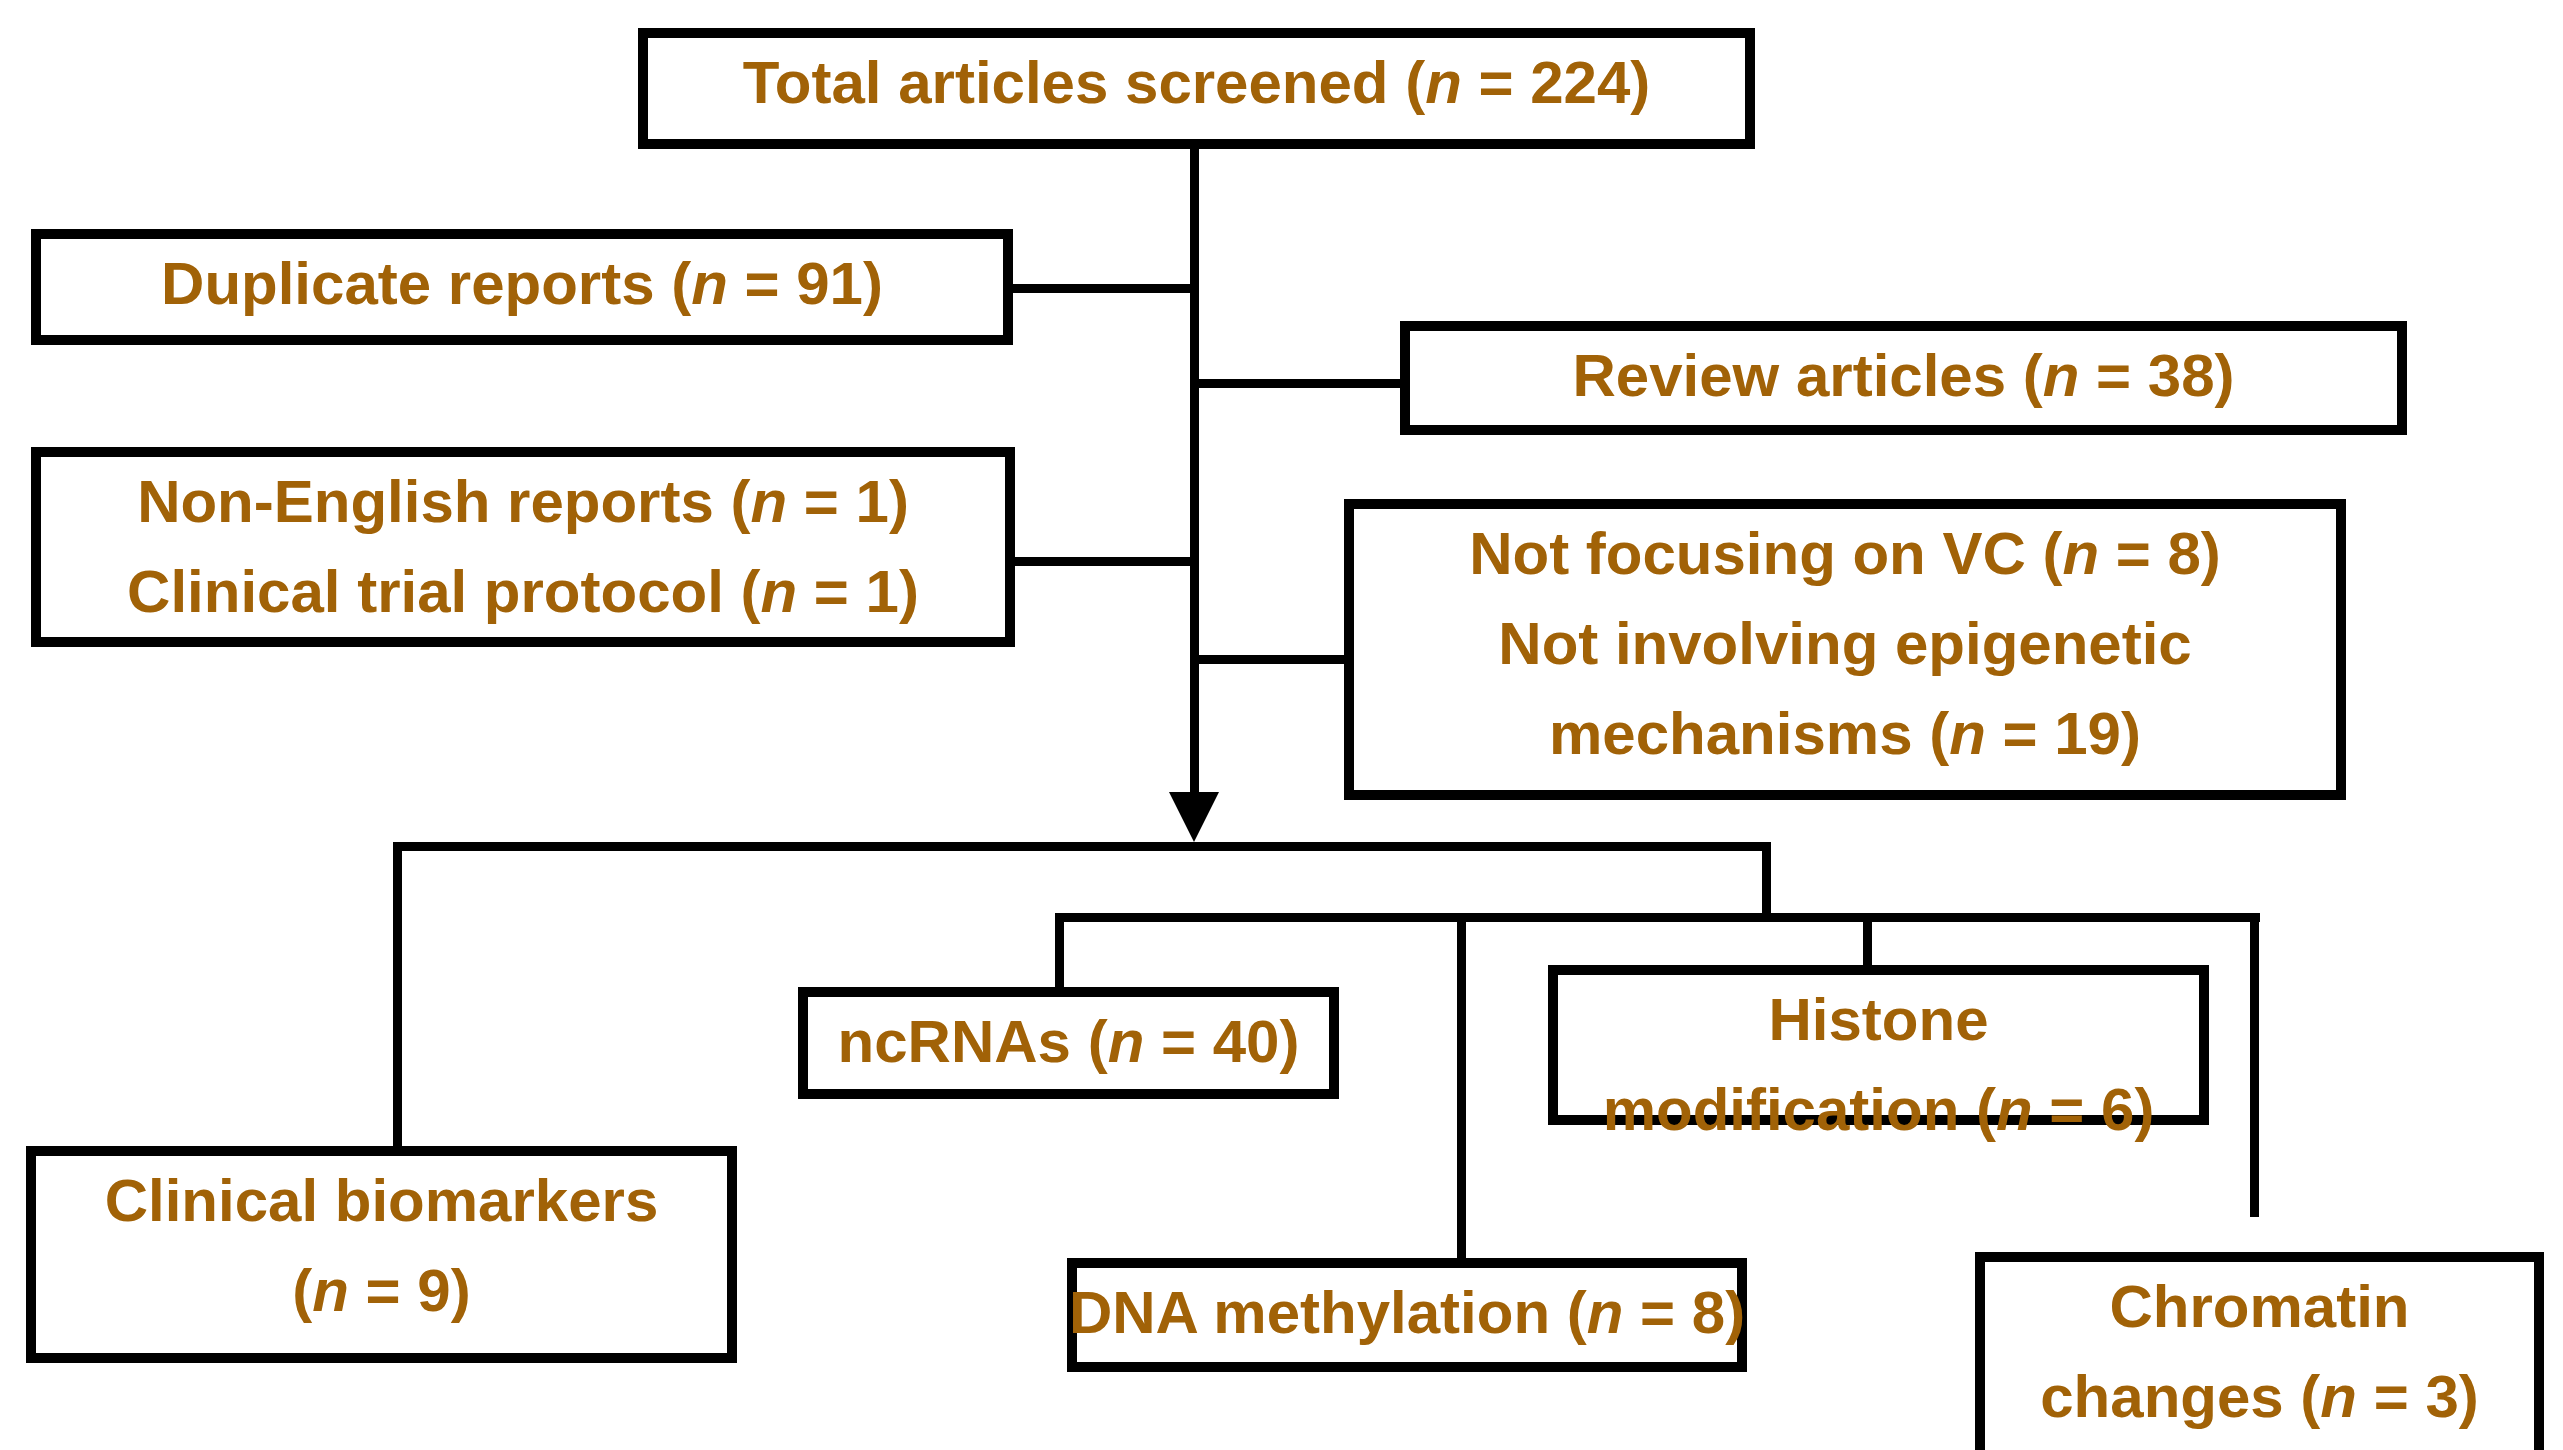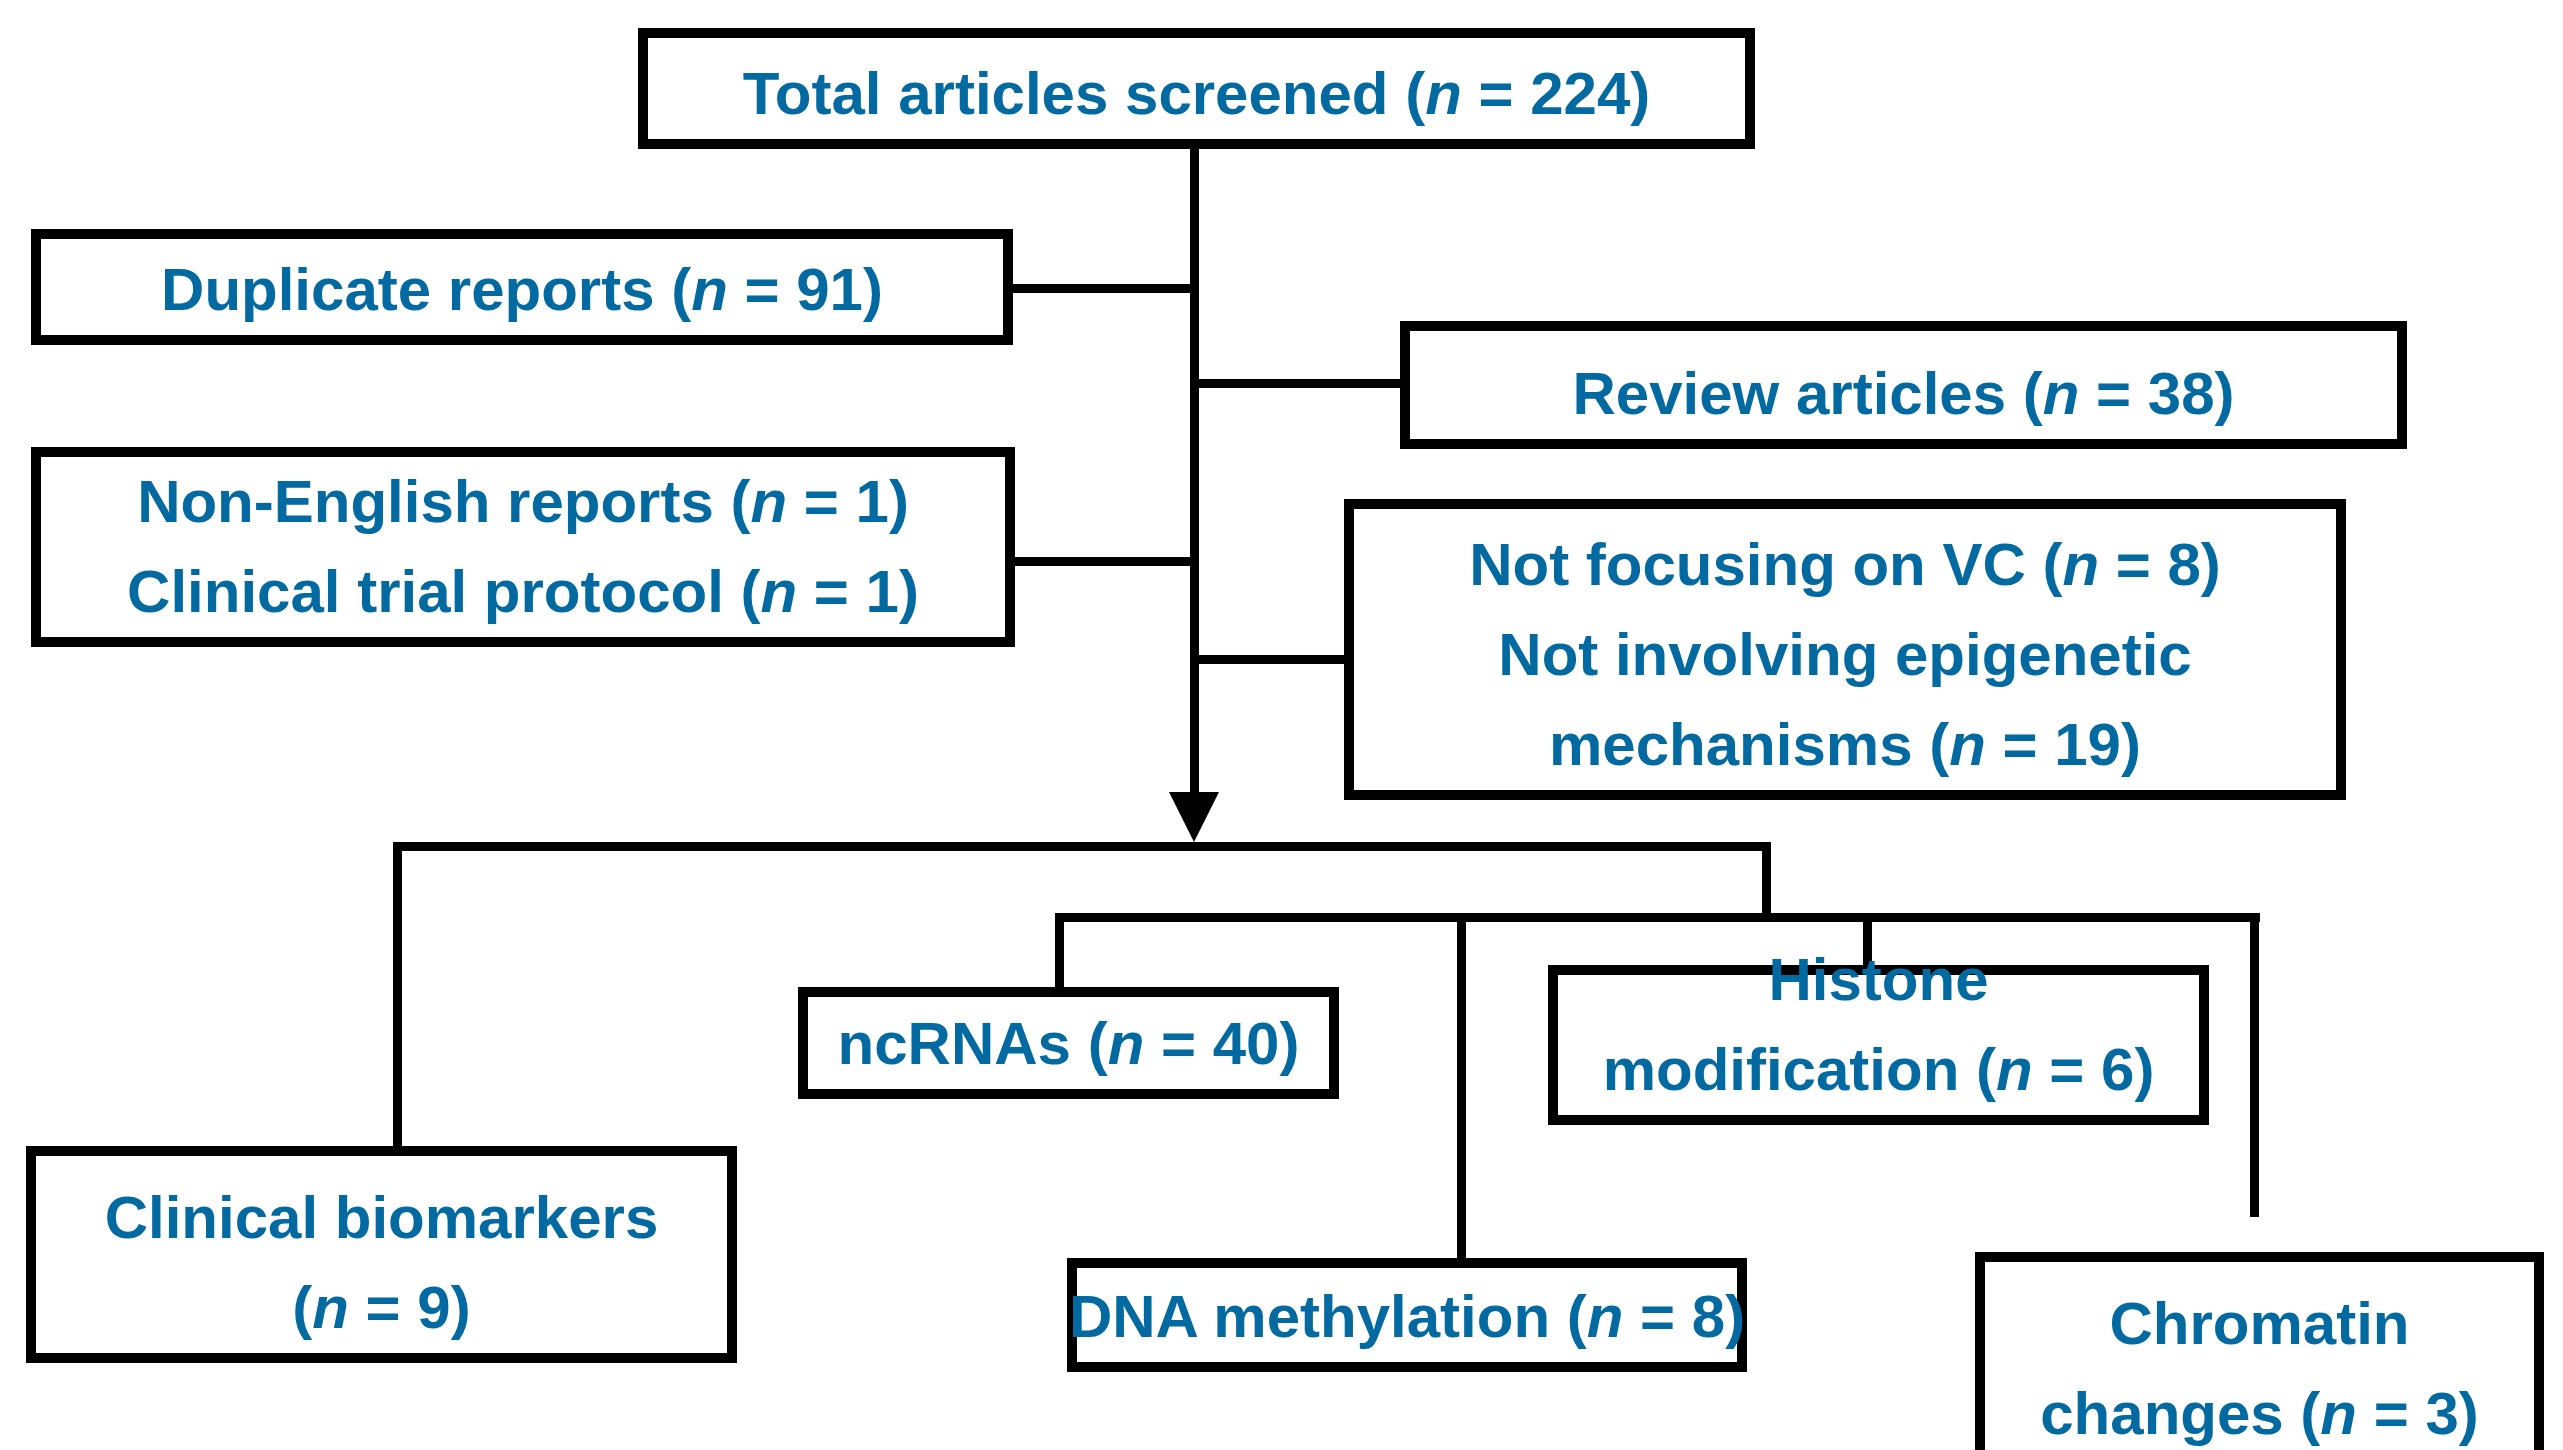--- a/index.html
+++ b/index.html
@@ -15,24 +15,24 @@
     overflow: hidden;
     font-family: "Liberation Sans", sans-serif;
   }
   .node {
     position: absolute;
     box-sizing: border-box;
     border: 10px solid #000000;
     background: #ffffff;
     display: flex;
     flex-direction: column;
-    justify-content: flex-end;
+    justify-content: flex-start;
     align-items: center;
     text-align: center;
-    color: #0369a1;
+    color: #a16207;
     font-weight: 700;
     font-size: 60px;
     line-height: 1.5;
     white-space: nowrap;
   }
   .ln { display: block; }
   .nv { font-style: italic; font-weight: 700; }
   .line {
     position: absolute;
     background: #000000;
@@ -70,21 +70,21 @@
   <div class="line" style="left:2250px; top:913px; width:9.2px; height:304px;"></div>
 
   <div class="node" style="left:638px; top:28.4px; width:1117px; height:121px;">
     <span class="ln"><span>Total articles screened (</span><i class="nv">n</i><span> = </span><span>224</span><span>)</span></span>
   </div>
 
   <div class="node" style="left:31px; top:229px; width:982px; height:116px;">
     <span class="ln"><span>Duplicate reports (</span><i class="nv">n</i><span> = </span><span>91</span><span>)</span></span>
   </div>
 
-  <div class="node" style="left:1400px; top:321px; width:1007px; height:128px;">
+  <div class="node" style="left:1400px; top:321px; width:1007px; height:114px;">
     <span class="ln"><span>Review articles (</span><i class="nv">n</i><span> = </span><span>38</span><span>)</span></span>
   </div>
 
   <div class="node" style="left:31px; top:427px; width:984px; height:200px;margin-top:20px;">
     <span class="ln"><span>Non-English reports (</span><i class="nv">n</i><span> = </span><span>1</span><span>)</span></span>
     <span class="ln"><span>Clinical trial protocol (</span><i class="nv">n</i><span> = </span><span>1</span><span>)</span></span>
   </div>
 
   <div class="node" style="left:1344px; top:499px; width:1002px; height:301px;">
     <span class="ln"><span>Not focusing on VC (</span><i class="nv">n</i><span> = </span><span>8</span><span>)</span></span>

